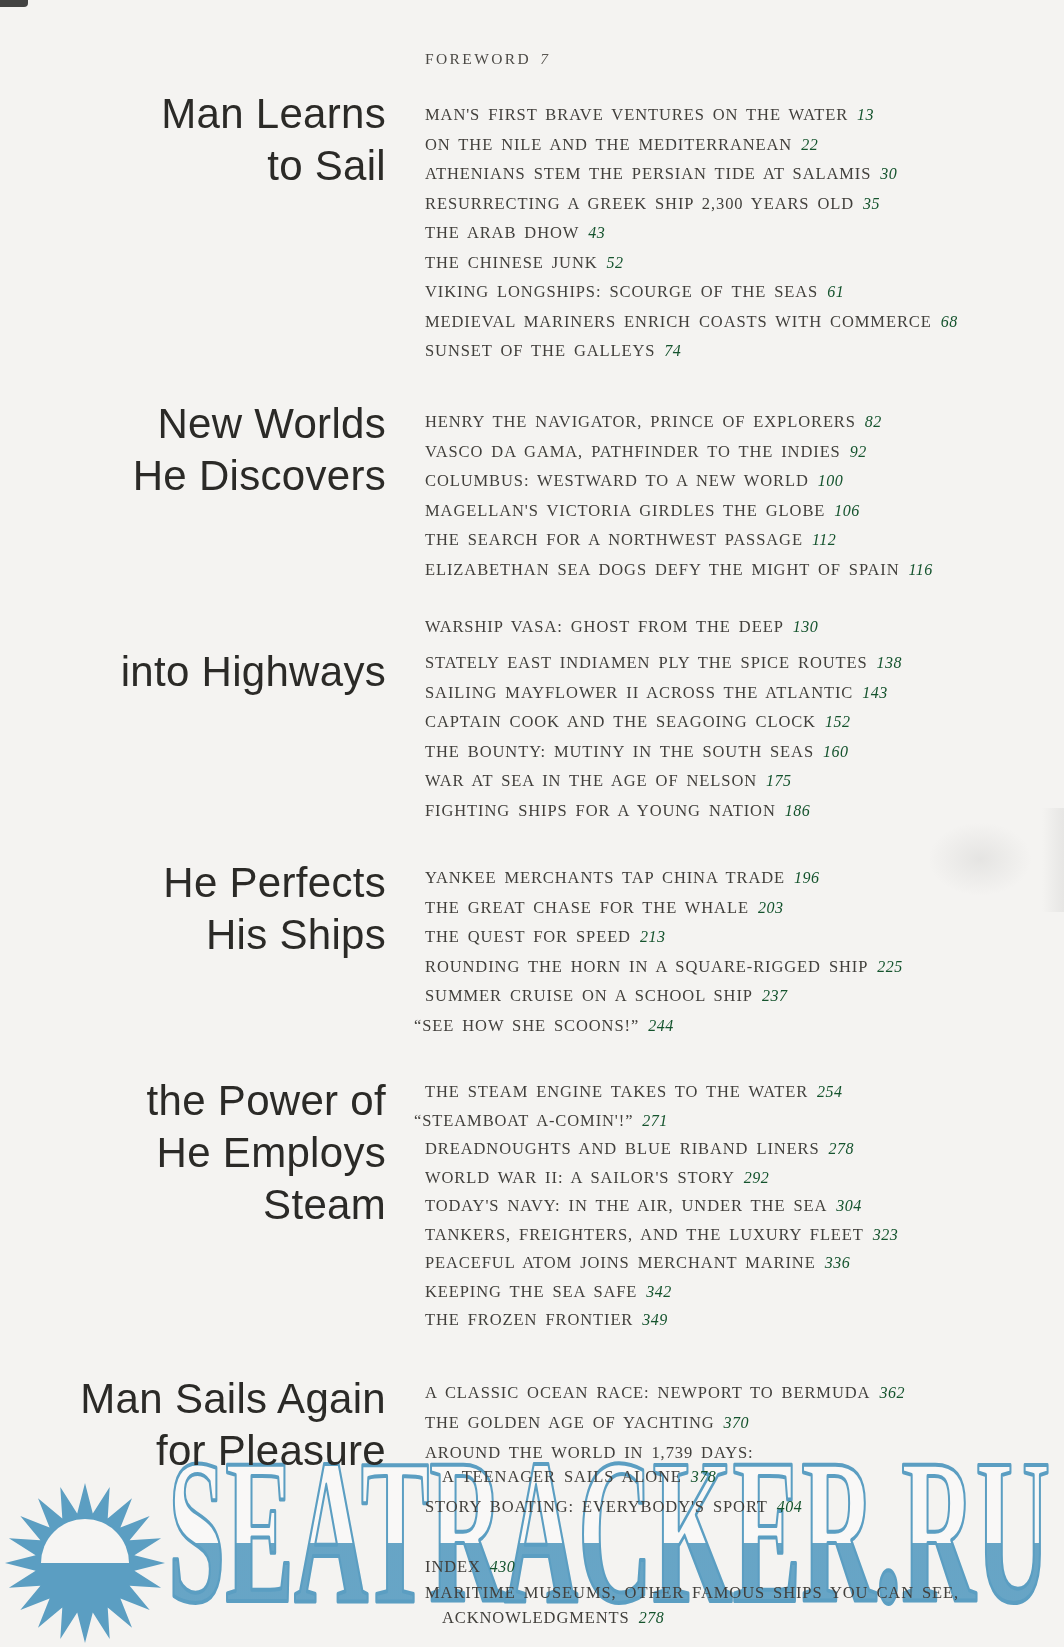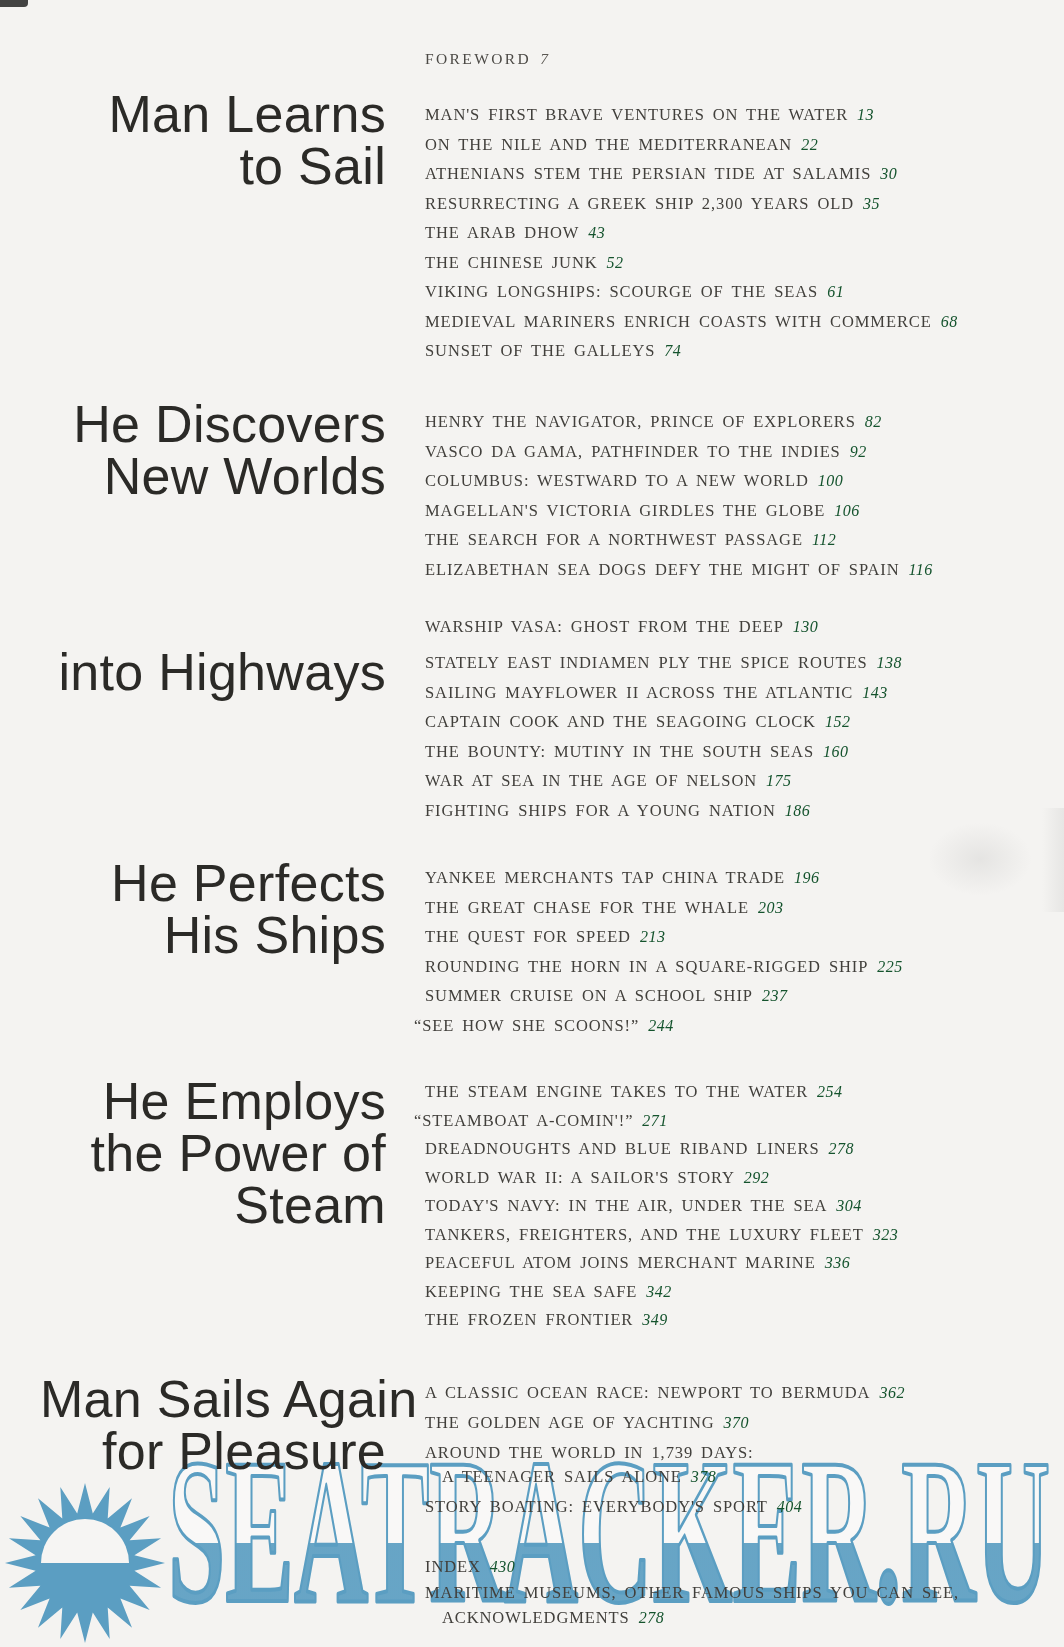--- a/index.html
+++ b/index.html
@@ -15,21 +15,21 @@
     position:absolute;left:425px;top:50px;
     font-size:15.5px;letter-spacing:2.4px;word-spacing:3px;
     color:#4b4945;white-space:nowrap;z-index:3;
   }
   .foreword .pg{font-style:italic;margin-left:9px;color:#5a5752;}
   
   .section-heading{
     position:absolute;left:40px;right:678px;
     text-align:right;
     font-family:"Liberation Sans","DejaVu Sans",sans-serif;
-    font-size:52px;line-height:52px;
+    font-size:42px;line-height:52px;
     color:#2b2a27;letter-spacing:0.3px;
     white-space:nowrap;z-index:3;
   }
   
   .entry{
     position:absolute;left:425px;
     font-size:16.5px;letter-spacing:0.9px;word-spacing:3px;
     color:#413f3b;white-space:nowrap;z-index:3;
   }
   .entry.hang{text-indent:-11px;}
@@ -85,22 +85,22 @@
       <div class="entry" style="top: 105px;"><span class="entry-title">MAN'S FIRST BRAVE VENTURES ON THE WATER</span><span class="entry-page">13</span></div>
       <div class="entry" style="top: 134.5px;"><span class="entry-title">ON THE NILE AND THE MEDITERRANEAN</span><span class="entry-page">22</span></div>
       <div class="entry" style="top: 164px;"><span class="entry-title">ATHENIANS STEM THE PERSIAN TIDE AT SALAMIS</span><span class="entry-page">30</span></div>
       <div class="entry" style="top: 193.5px;"><span class="entry-title">RESURRECTING A GREEK SHIP 2,300 YEARS OLD</span><span class="entry-page">35</span></div>
       <div class="entry" style="top: 223px;"><span class="entry-title">THE ARAB DHOW</span><span class="entry-page">43</span></div>
       <div class="entry" style="top: 252.5px;"><span class="entry-title">THE CHINESE JUNK</span><span class="entry-page">52</span></div>
       <div class="entry" style="top: 282px;"><span class="entry-title">VIKING LONGSHIPS: SCOURGE OF THE SEAS</span><span class="entry-page">61</span></div>
       <div class="entry" style="top: 311.5px;"><span class="entry-title">MEDIEVAL MARINERS ENRICH COASTS WITH COMMERCE</span><span class="entry-page">68</span></div>
       <div class="entry" style="top: 341px;"><span class="entry-title">SUNSET OF THE GALLEYS</span><span class="entry-page">74</span></div>
       <div class="section-heading" style="top: 398px;">
+        <div>New Worlds</div>
         <div>He Discovers</div>
-        <div>New Worlds</div>
       </div>
       <div class="entry" style="top: 412px;"><span class="entry-title">HENRY THE NAVIGATOR, PRINCE OF EXPLORERS</span><span class="entry-page">82</span></div>
       <div class="entry" style="top: 441.5px;"><span class="entry-title">VASCO DA GAMA, PATHFINDER TO THE INDIES</span><span class="entry-page">92</span></div>
       <div class="entry" style="top: 471px;"><span class="entry-title">COLUMBUS: WESTWARD TO A NEW WORLD</span><span class="entry-page">100</span></div>
       <div class="entry" style="top: 500.5px;"><span class="entry-title">MAGELLAN'S VICTORIA GIRDLES THE GLOBE</span><span class="entry-page">106</span></div>
       <div class="entry" style="top: 530px;"><span class="entry-title">THE SEARCH FOR A NORTHWEST PASSAGE</span><span class="entry-page">112</span></div>
       <div class="entry" style="top: 559.5px;"><span class="entry-title">ELIZABETHAN SEA DOGS DEFY THE MIGHT OF SPAIN</span><span class="entry-page">116</span></div>
       <div class="entry" style="top: 589px; margin-top: 28px;"><span class="entry-title">WARSHIP VASA: GHOST FROM THE DEEP</span><span class="entry-page">130</span></div>
       <div class="section-heading" style="top: 646px;">
         <div>into Highways</div>
@@ -115,22 +115,22 @@
         <div>He Perfects</div>
         <div>His Ships</div>
       </div>
       <div class="entry" style="top: 868px;"><span class="entry-title">YANKEE MERCHANTS TAP CHINA TRADE</span><span class="entry-page">196</span></div>
       <div class="entry" style="top: 897.5px;"><span class="entry-title">THE GREAT CHASE FOR THE WHALE</span><span class="entry-page">203</span></div>
       <div class="entry" style="top: 927px;"><span class="entry-title">THE QUEST FOR SPEED</span><span class="entry-page">213</span></div>
       <div class="entry" style="top: 956.5px;"><span class="entry-title">ROUNDING THE HORN IN A SQUARE-RIGGED SHIP</span><span class="entry-page">225</span></div>
       <div class="entry" style="top: 986px;"><span class="entry-title">SUMMER CRUISE ON A SCHOOL SHIP</span><span class="entry-page">237</span></div>
       <div class="entry hang" style="top: 1015.5px;"><span class="entry-title">“SEE HOW SHE SCOONS!”</span><span class="entry-page">244</span></div>
       <div class="section-heading" style="top: 1075px;">
+        <div>the Power of</div>
         <div>He Employs</div>
-        <div>the Power of</div>
         <div>Steam</div>
       </div>
       <div class="entry" style="top: 1082px;"><span class="entry-title">THE STEAM ENGINE TAKES TO THE WATER</span><span class="entry-page">254</span></div>
       <div class="entry hang" style="top: 1110.5px;"><span class="entry-title">“STEAMBOAT A-COMIN'!”</span><span class="entry-page">271</span></div>
       <div class="entry" style="top: 1139px;"><span class="entry-title">DREADNOUGHTS AND BLUE RIBAND LINERS</span><span class="entry-page">278</span></div>
       <div class="entry" style="top: 1167.5px;"><span class="entry-title">WORLD WAR II: A SAILOR'S STORY</span><span class="entry-page">292</span></div>
       <div class="entry" style="top: 1196px;"><span class="entry-title">TODAY'S NAVY: IN THE AIR, UNDER THE SEA</span><span class="entry-page">304</span></div>
       <div class="entry" style="top: 1224.5px;"><span class="entry-title">TANKERS, FREIGHTERS, AND THE LUXURY FLEET</span><span class="entry-page">323</span></div>
       <div class="entry" style="top: 1253px;"><span class="entry-title">PEACEFUL ATOM JOINS MERCHANT MARINE</span><span class="entry-page">336</span></div>
       <div class="entry" style="top: 1281.5px;"><span class="entry-title">KEEPING THE SEA SAFE</span><span class="entry-page">342</span></div>

